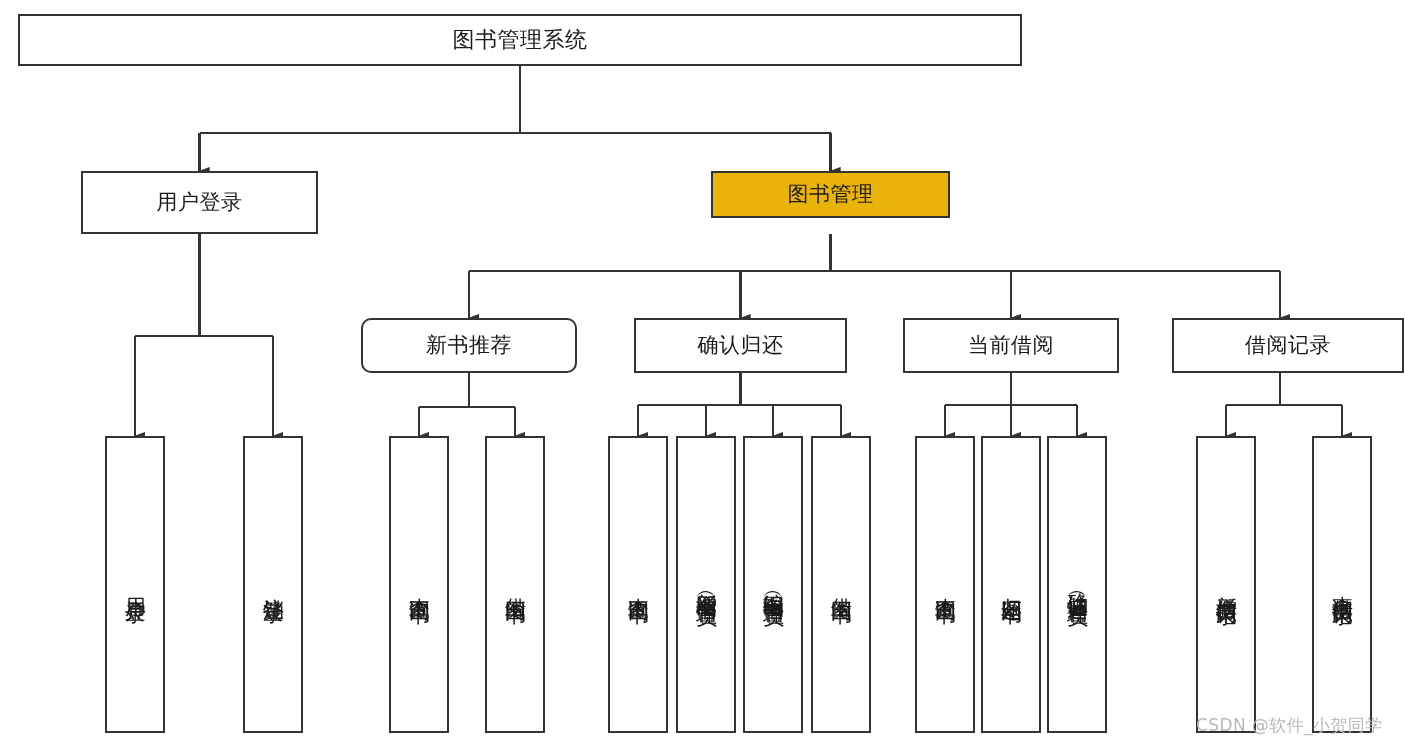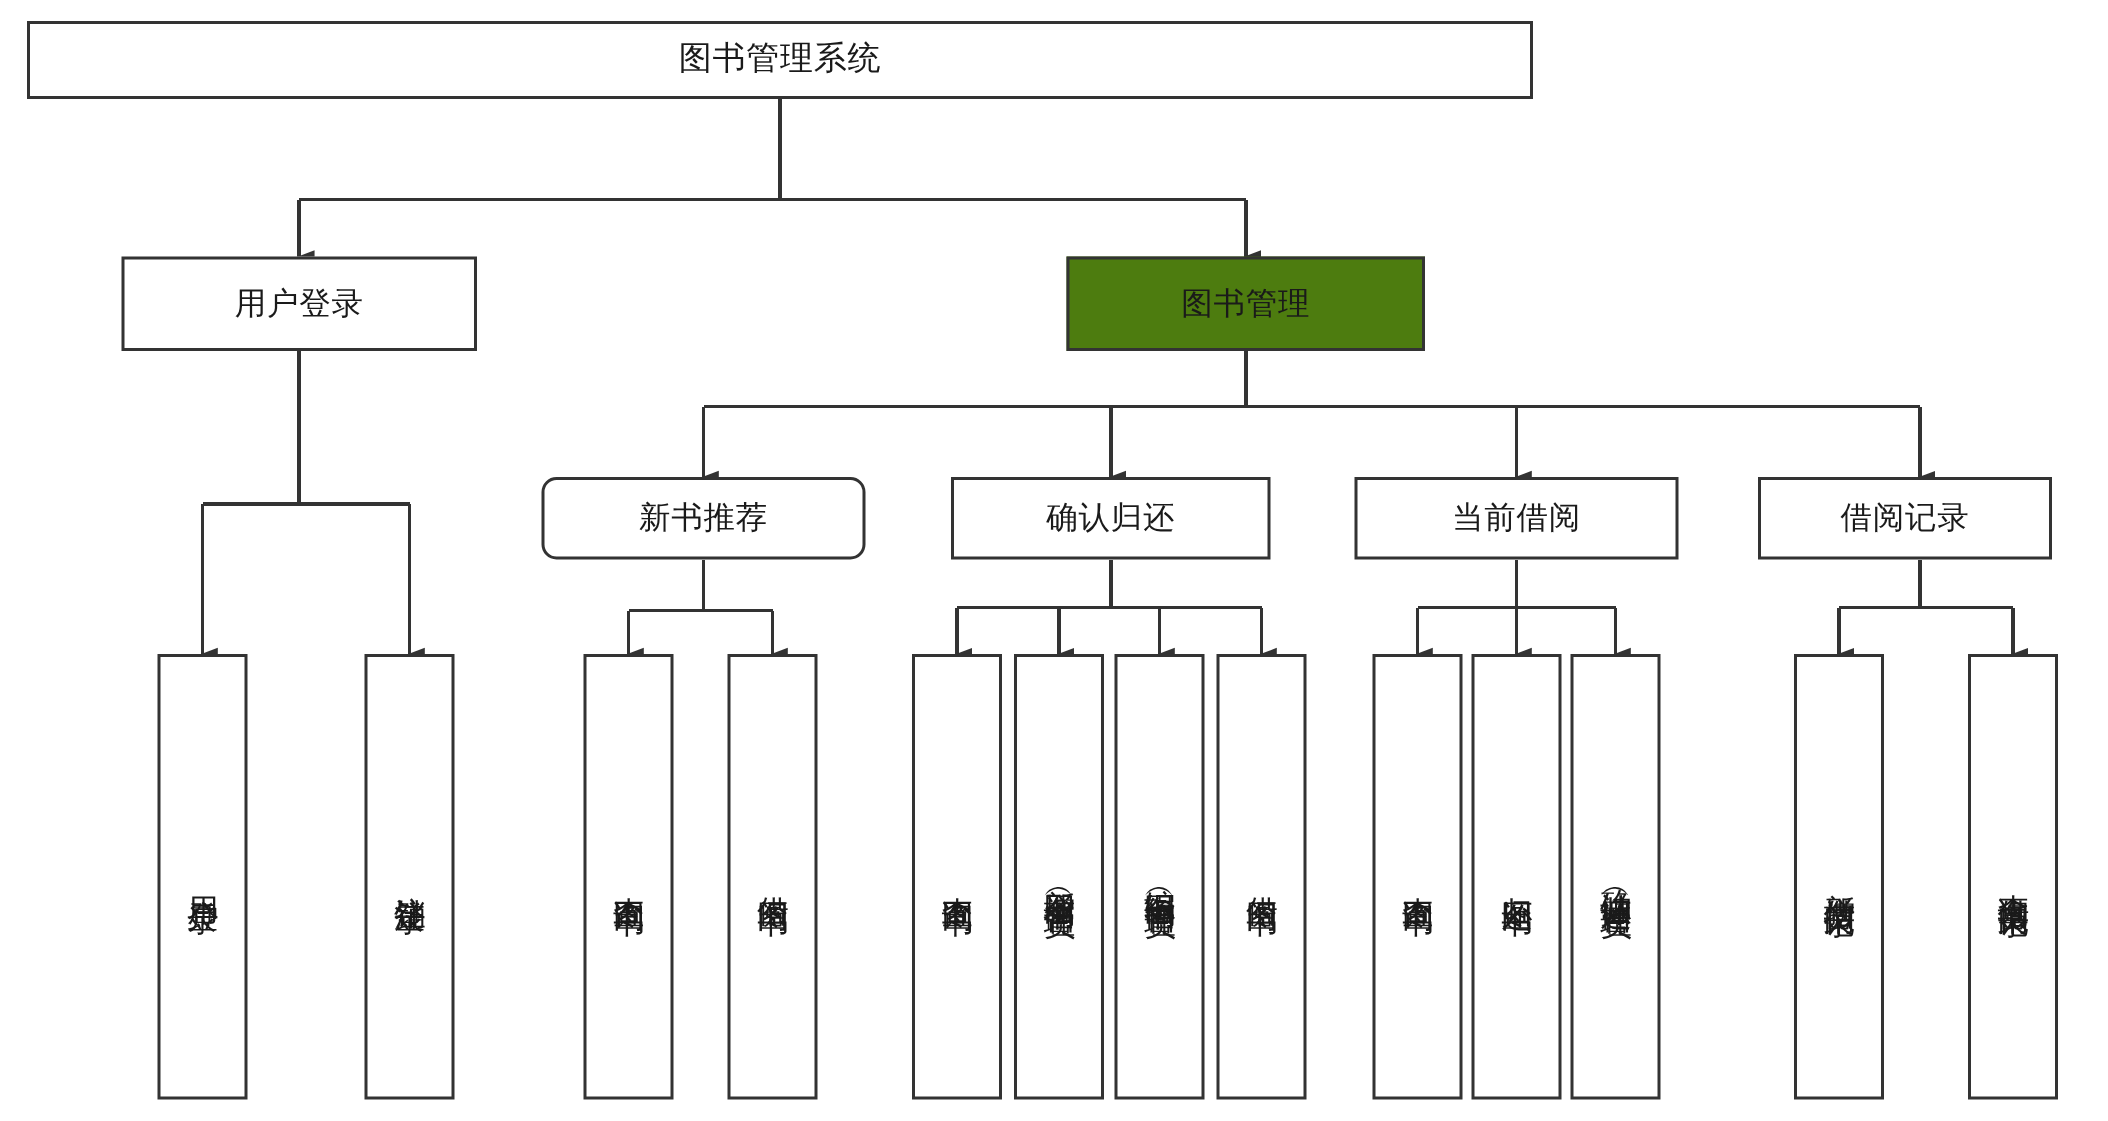--- a/index.html
+++ b/index.html
@@ -110,33 +110,33 @@
       </g>
   </svg>
 
   <div id="node-layer">
       <div class="node-box node-root" style="left: 18px; top: 14px; width: 1004px; height: 52px; border-color: rgb(51, 51, 51); background: rgb(255, 255, 255);">
         <span class="node-label horizontal" style="color: rgb(26, 26, 26);">图书管理系统</span>
       </div>
       <div class="node-box node-lvl1" style="left: 81px; top: 171px; width: 237px; height: 63px; border-color: rgb(51, 51, 51); background: rgb(255, 255, 255);">
         <span class="node-label horizontal" style="color: rgb(26, 26, 26);">用户登录</span>
       </div>
-      <div class="node-box node-lvl1" style="left: 711px; top: 171px; width: 239px; height: 63px; border-color: rgb(51, 51, 51); background: #4d7c0f;">
+      <div class="node-box node-lvl1" style="left: 711px; top: 171px; width: 239px; height: 47px; border-color: rgb(51, 51, 51); background: #eab308;">
         <span class="node-label horizontal" style="color: rgb(26, 26, 26);">图书管理</span>
       </div>
       <div class="node-box node-lvl2" style="left: 361px; top: 318px; width: 216px; height: 55px; border-color: rgb(51, 51, 51); background: rgb(255, 255, 255); border-radius: 10px;">
         <span class="node-label horizontal" style="color: rgb(26, 26, 26);">新书推荐</span>
       </div>
       <div class="node-box node-lvl2" style="left: 634px; top: 318px; width: 213px; height: 55px; border-color: rgb(51, 51, 51); background: rgb(255, 255, 255);">
         <span class="node-label horizontal" style="color: rgb(26, 26, 26);">确认归还</span>
       </div>
       <div class="node-box node-lvl2" style="left: 903px; top: 318px; width: 216px; height: 55px; border-color: rgb(51, 51, 51); background: rgb(255, 255, 255);">
         <span class="node-label horizontal" style="color: rgb(26, 26, 26);">当前借阅</span>
       </div>
-      <div class="node-box node-lvl2" style="left: 1172px; top: 318px; width: 196px; height: 55px; border-color: rgb(51, 51, 51); background: rgb(255, 255, 255);">
+      <div class="node-box node-lvl2" style="left: 1172px; top: 318px; width: 232px; height: 55px; border-color: rgb(51, 51, 51); background: rgb(255, 255, 255);">
         <span class="node-label horizontal" style="color: rgb(26, 26, 26);">借阅记录</span>
       </div>
       <div class="node-box node-lvl3" style="left: 105px; top: 436px; width: 60px; height: 297px; border-color: rgb(51, 51, 51); background: rgb(255, 255, 255);">
         <span class="node-label vertical" style="color: rgb(26, 26, 26);">用户登录</span>
       </div>
       <div class="node-box node-lvl3" style="left: 243px; top: 436px; width: 60px; height: 297px; border-color: rgb(51, 51, 51); background: rgb(255, 255, 255);">
         <span class="node-label vertical" style="color: rgb(26, 26, 26);">注销登录</span>
       </div>
       <div class="node-box node-lvl3" style="left: 389px; top: 436px; width: 60px; height: 297px; border-color: rgb(51, 51, 51); background: rgb(255, 255, 255);">
         <span class="node-label vertical" style="color: rgb(26, 26, 26);">查询图书</span>
@@ -166,14 +166,15 @@
         <span class="node-label vertical" style="color: rgb(26, 26, 26);">确认归还（管理员）</span>
       </div>
       <div class="node-box node-lvl3" style="left: 1196px; top: 436px; width: 60px; height: 297px; border-color: rgb(51, 51, 51); background: rgb(255, 255, 255);">
         <span class="node-label vertical" style="color: rgb(26, 26, 26);">新增借阅记录</span>
       </div>
       <div class="node-box node-lvl3" style="left: 1312px; top: 436px; width: 60px; height: 297px; border-color: rgb(51, 51, 51); background: rgb(255, 255, 255);">
         <span class="node-label vertical" style="color: rgb(26, 26, 26);">查询借阅记录</span>
       </div>
     </div>
 
+  <div class="watermark" style="left: 1196px; top: 714px; color: rgb(185, 185, 185);">CSDN @软件_小贺同学</div>
 
 </div>
 
 </body></html>

